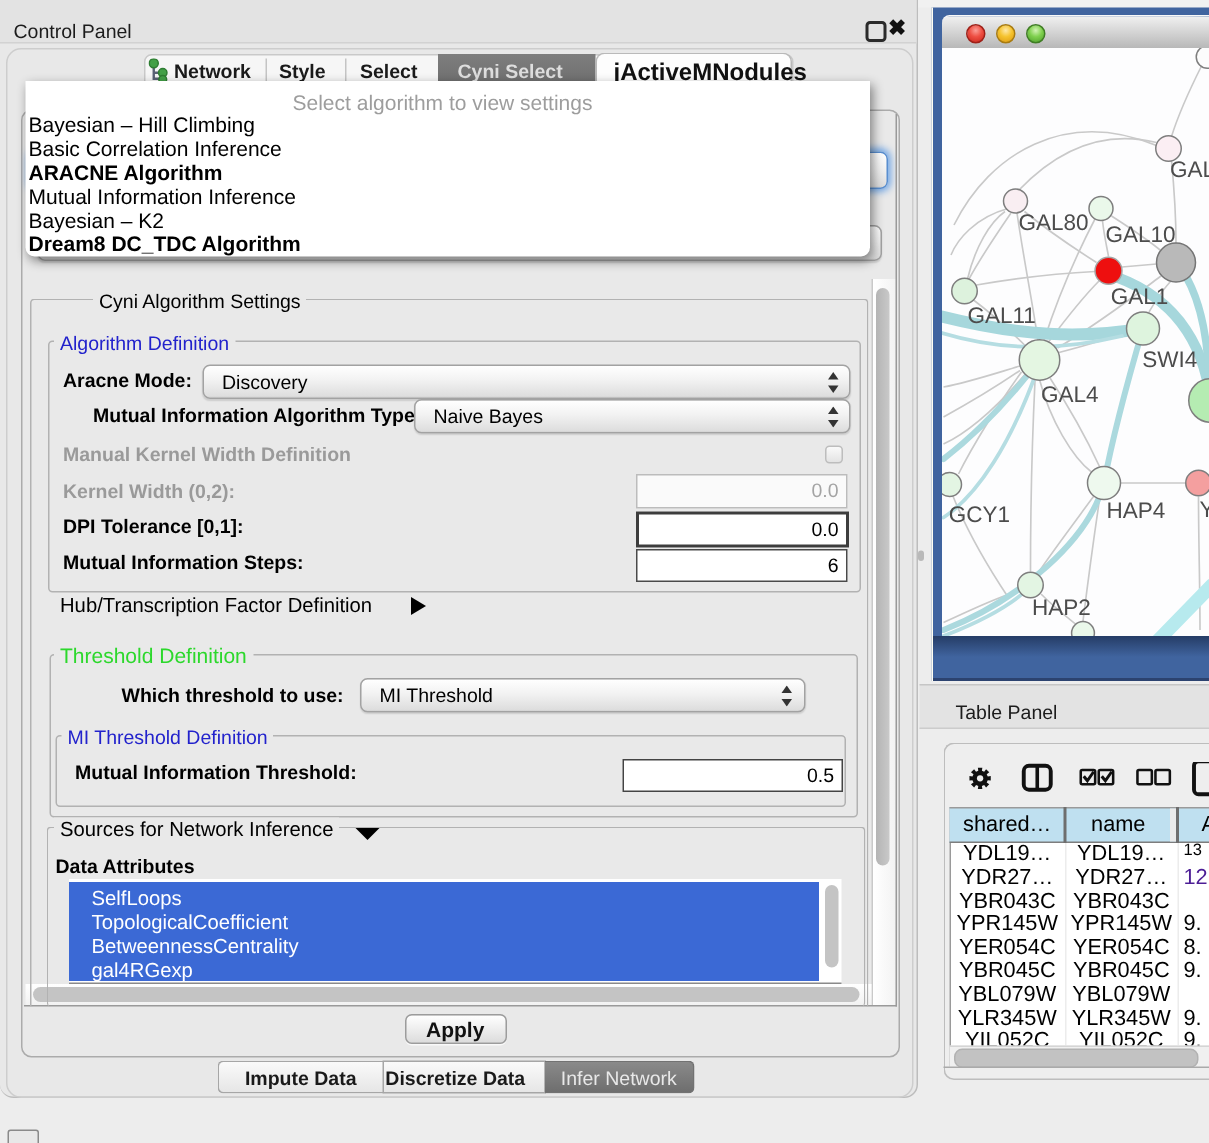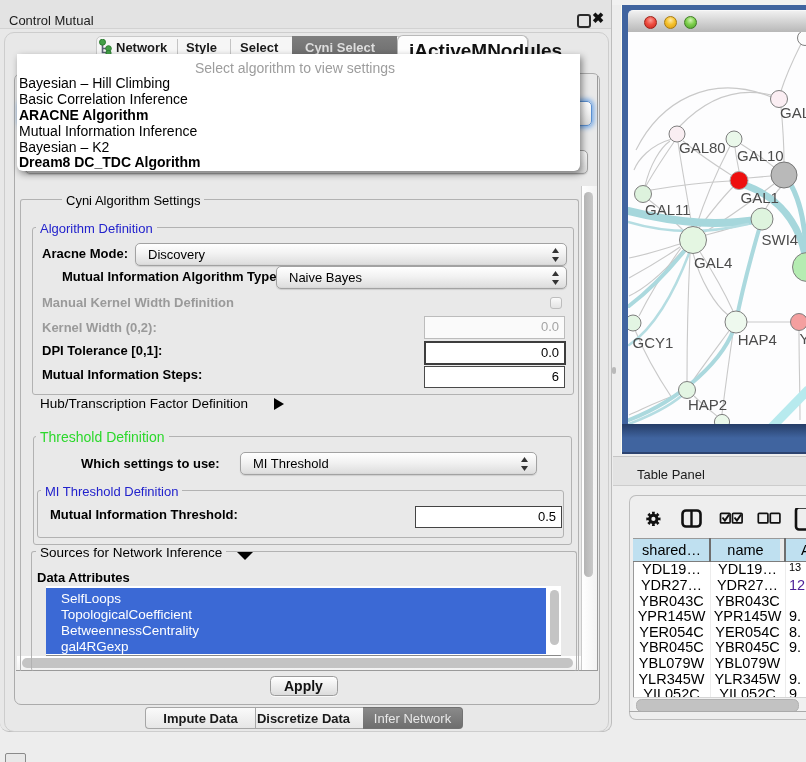--- a/index.html
+++ b/index.html
@@ -21,41 +21,41 @@
 </head>
 <body>
 
 <div class="abs" style="left:0;top:0;width:612px;height:4px;background:#f3f3f3;"></div>
 <div class="abs" id="cpwin" style="left:0;top:4;width:611px;height:731px;background:#e8e8e8;
      border-right:1px solid #bdbdbd;border-bottom:1px solid #bdbdbd;border-radius:0 0 9px 9px;"></div>
 
 <div class="abs" style="left:4px;top:32px;width:603px;height:698px;border:1px solid #cdcdcd;border-radius:10px;"></div>
 
 <div class="abs" style="left:0;top:4;width:611px;height:28px;background:#e3e3e3;border-bottom:1px solid #d2d2d2;"></div>
-<div class="abs" style="left:9px;top:13px;font-size:13px;color:#1c1c1c;">Control Mutual</div>
+<div class="abs" style="left:9px;top:13px;font-size:13px;color:#1c1c1c;">Control Panel</div>
 <div class="abs" style="left:576.5px;top:14px;width:10px;height:10px;border:2px solid #2b2b2b;border-radius:3px;"></div>
 <div class="abs" style="left:592px;top:10px;font-size:14.5px;font-weight:bold;color:#111;">✖</div>
 
 <div class="abs" style="left:96px;top:36px;width:431px;height:21px;background:#f6f6f6;
      border:1px solid #c9c9c9;border-radius:5px 5px 0 0;"></div>
 <div class="abs" style="left:177px;top:39px;width:1px;height:16px;background:#c4c4c4;"></div>
 <div class="abs" style="left:230px;top:39px;width:1px;height:16px;background:#c4c4c4;"></div>
 <svg class="abs" style="left:99px;top:39px;" width="14" height="16" viewBox="0 0 14 16">
   <path d="M3.5 5 L3.5 13.5 L8 13.5 M3.5 9.5 L7 9.5" stroke="#5a6275" stroke-width="1.6" fill="none"></path>
   <circle cx="3.5" cy="3.2" r="3" fill="#43a047" stroke="#2e7d32"></circle>
   <circle cx="9.5" cy="9.5" r="2.8" fill="#43a047" stroke="#2e7d32"></circle>
   <circle cx="9.5" cy="14" r="2.6" fill="#43a047" stroke="#2e7d32"></circle>
 </svg>
 <div class="abs b" style="left:116px;top:40px;font-size:13px;color:#1a1a1a;">Network</div>
 <div class="abs b" style="left:186px;top:40px;font-size:13px;color:#1a1a1a;">Style</div>
 <div class="abs b" style="left:240px;top:40px;font-size:13px;color:#1a1a1a;">Select</div>
 <div class="abs" style="left:292px;top:36px;width:105px;height:22px;background:linear-gradient(#7e7e7e,#6d6d6d);"></div>
 <div class="abs b" style="left:305px;top:40px;font-size:13px;color:#dedede;">Cyni Select</div>
 <div class="abs" style="left:397px;top:35px;width:129px;height:23px;background:#fdfdfd;border:1px solid #b9b9b9;border-bottom:none;border-radius:6px 6px 0 0;"></div>
-<div class="abs b" style="left:409px;top:40px;font-size:19px;color:#111;">jActiveMNodules</div>
+<div class="abs b" style="left:409px;top:40px;font-size:16px;color:#111;">jActiveMNodules</div>
 
 <div class="abs" style="left:14px;top:73px;width:584px;height:630px;background:#e9e9e9;
      border:1px solid #ababab;border-radius:7px;"></div>
 
 <div class="combo" style="left:20px;top:101px;width:570px;height:23px;
      box-shadow:0 0 5px 2px #76a9e6;border-color:#5a8fd0;"></div>
 <div class="combo" style="left:25px;top:150px;width:561px;height:22px;"></div>
 
 <div class="abs" style="left:581px;top:186px;width:16px;height:484px;background:linear-gradient(to right,#ffffff,#f2f2f2);border-left:1px solid #c9c9c9;"></div>
 <div class="abs" style="left:583.5px;top:192px;width:9px;height:385px;border-radius:5px;background:linear-gradient(to right,#b4b4b4,#c9c9c9);"></div>
@@ -102,21 +102,21 @@
 <div class="lbl b" style="left:42px;top:367px;">Mutual Information Steps:</div>
 <div class="field" style="left:424px;top:366px;width:134px;height:18px;border:1.5px solid #4a4a4a;
      color:#000;padding:2px 5px 0 0;">6</div>
 
 <div class="lbl" style="left:40px;top:395.5px;font-size:13.5px;">Hub/Transcription Factor Definition</div>
 <div class="abs" style="left:274px;top:398px;width:0;height:0;border-left:10px solid #000;border-top:6.5px solid transparent;border-bottom:6.5px solid transparent;"></div>
 
 <div class="grp" style="left:33px;top:436px;width:537px;height:107px;"></div>
 <div class="gt" style="left:36px;top:429px;color:#2cd82c;font-size:14px;">Threshold Definition</div>
 
-<div class="lbl b" style="left:81px;top:456px;">Which settings to use:</div>
+<div class="lbl b" style="left:81px;top:456px;">Which threshold to use:</div>
 <div class="combo" style="left:240px;top:452px;width:295px;height:21px;">
     <span class="ct">MI Threshold</span>
   <svg class="carr" style="right:7px;top:3.5px;" height="14" viewBox="0 0 9 14">
    <path d="M4.5 0 L8 5 L1 5 Z" fill="#333"></path>
       <path d="M4.5 14 L8 9 L1 9 Z" fill="#333"></path>
     </svg>
 </div>
 
 <div class="grp" style="left:37px;top:490px;width:525px;height:46px;"></div>
 <div class="gt" style="left:41px;top:484px;color:#2222cc;">MI Threshold Definition</div>

